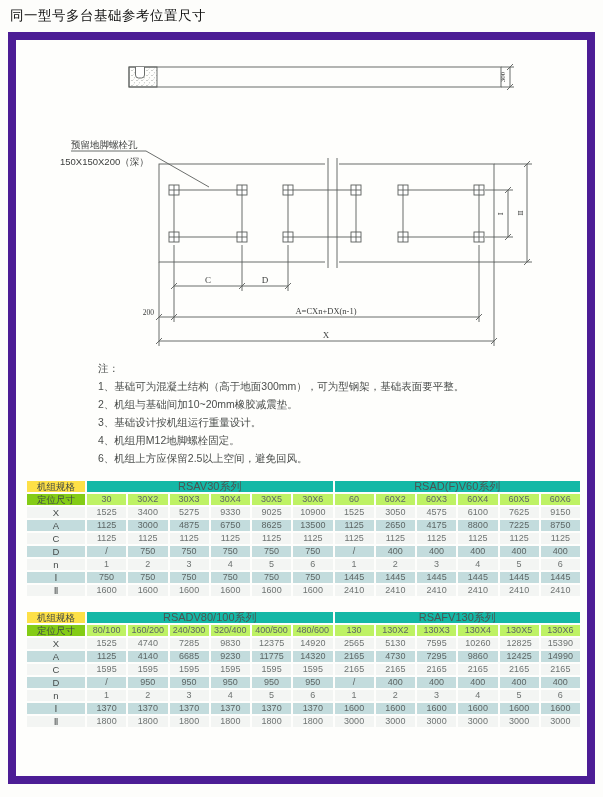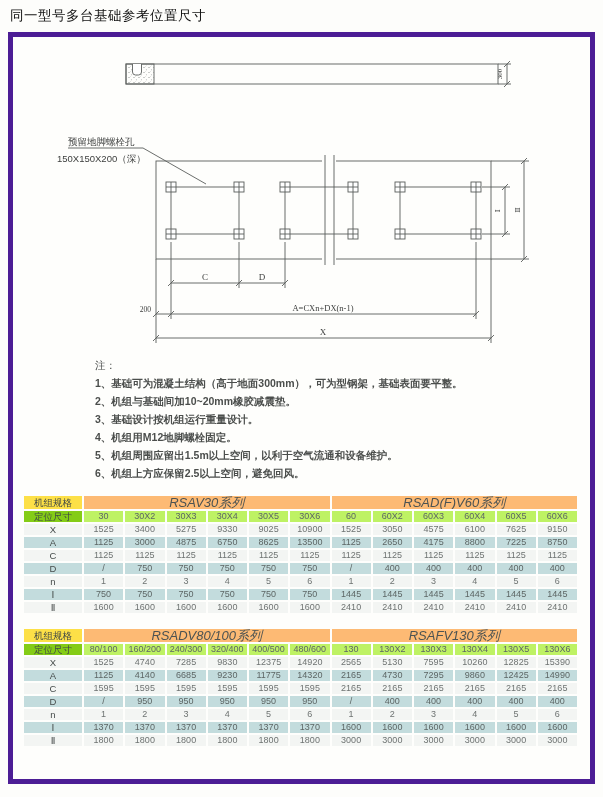--- a/index.html
+++ b/index.html
@@ -9,44 +9,44 @@
     font-family:"Liberation Sans","DejaVu Sans",sans-serif;
     position:relative;overflow:hidden;
   }
   .page-title{
     font-size:13.5px;font-weight:normal;color:#111;
     padding:7px 0 0 10px;letter-spacing:.5px;
   }
   .panel{
     margin:7px 8px 0 8px;
     height:752px;
-    border:5px solid #4c1d95;
+    border:8px solid #4c1d95;
     background:#fefefc;
     box-sizing:border-box;
     overflow:hidden;
   }
   .diagram-svg{display:block;margin:14px 0 0 0;}
   .notes{
     margin:5px 0 0 82px;
     font-size:10.5px;color:#4b4e4c;line-height:18px;
   }
-  .notes .note-item{white-space:nowrap;font-weight:bold;}
+  .notes .note-item{white-space:nowrap;}
   table.dim-table{
     width:557px;margin:12px 0 0 9px;
     border-collapse:separate;border-spacing:2px;
     table-layout:fixed;
     font-size:9px;line-height:1;
   }
   table.dim-table td{
     text-align:center;vertical-align:middle;
     height:11px;padding:0;overflow:hidden;white-space:nowrap;
   }
   td.c-corner-top{background:#fde047;color:#3f4746;font-size:9.5px;}
   td.c-corner-bottom{background:#84cc16;color:#3f4746;font-size:9.5px;}
-  td.c-series{background:#fdba74;color:#4d5352;font-size:13px;font-style:italic;}
+  td.c-series{background:#14b8a6;color:#4d5352;font-size:11px;}
   td.c-model{background:#bef264;color:#5d6665;}
   tr.r-light td{background:#f3f5f3;color:#6e7372;}
   tr.r-teal td{background:#c3dcdd;color:#5d6665;}
   tr.r-light td.c-label,tr.r-teal td.c-label{color:#474d4c;font-size:9.5px;}
   .t2{margin-top:16px;}
 </style>
 </head>
 <body>
 
 <div class="page-title">同一型号多台基础参考位置尺寸</div>
@@ -197,21 +197,20 @@
       </g>
     </g>
   </svg>
 
   <div class="notes">
     <div>注：</div>
     <div class="note-item">1、基础可为混凝土结构（高于地面300mm），可为型钢架，基础表面要平整。</div>
     <div class="note-item">2、机组与基础间加10~20mm橡胶减震垫。</div>
     <div class="note-item">3、基础设计按机组运行重量设计。</div>
     <div class="note-item">4、机组用M12地脚螺栓固定。</div>
-    <div class="note-item">5、机组周围应留出1.5m以上空间，以利于空气流通和设备维护。</div>
     <div class="note-item">6、机组上方应保留2.5以上空间，避免回风。</div>
   </div>
 
   <table class="dim-table t1">
       <colgroup>
         <col style="width:58px">
         <col>
         <col>
         <col>
         <col>

